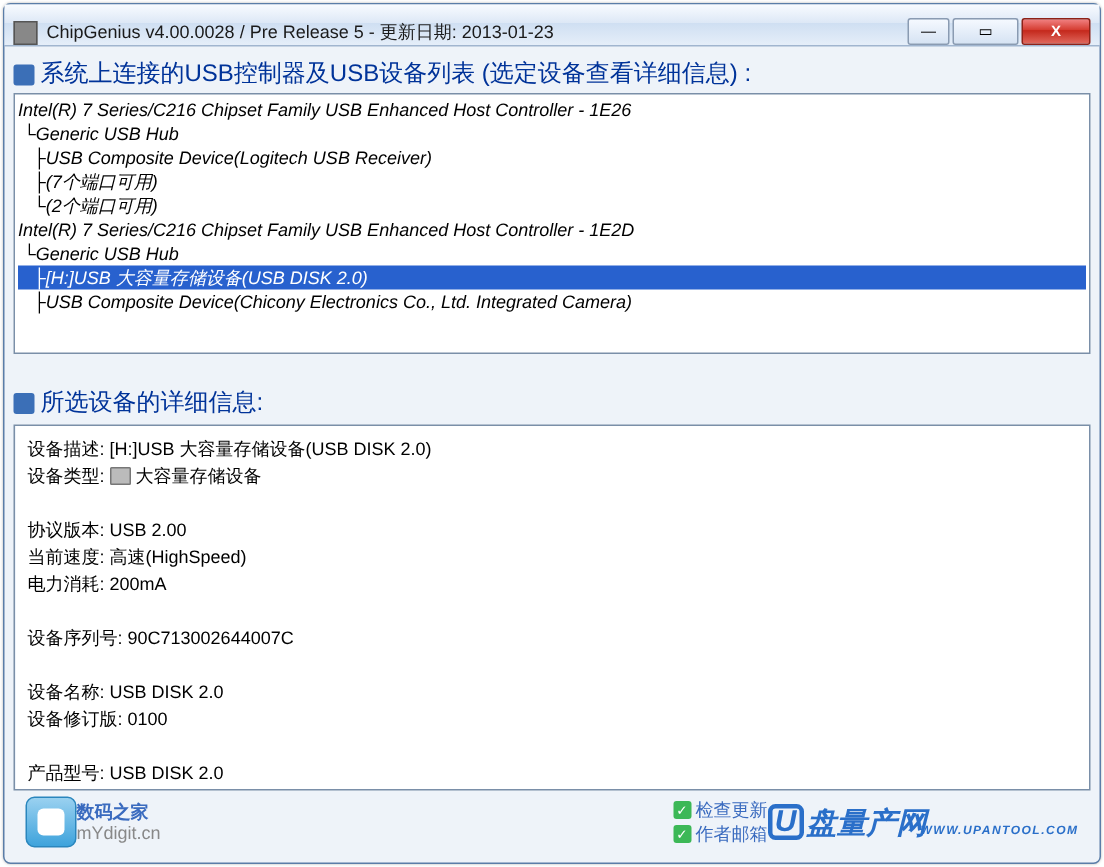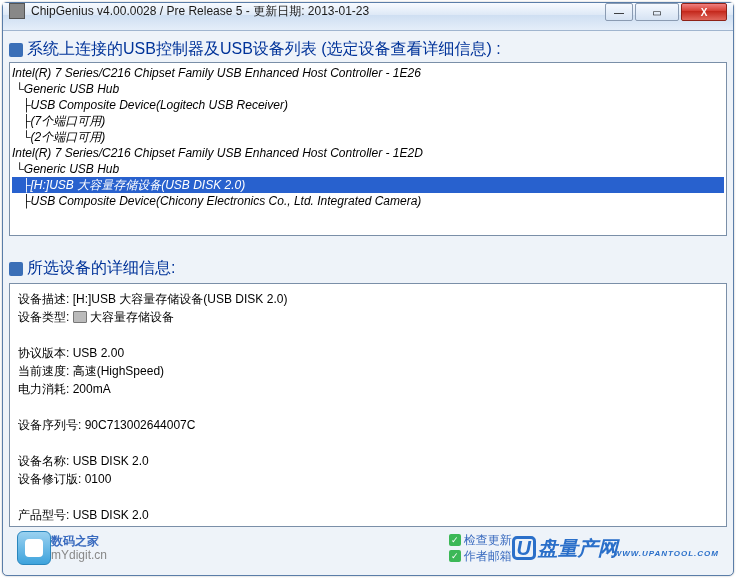--- a/index.html
+++ b/index.html
@@ -1,18 +1,18 @@
 <!DOCTYPE html>
 <html><head>
 <meta charset="utf-8">
 <style>
 * { margin:0; padding:0; box-sizing:border-box; font-family:"Microsoft YaHei","SimSun",Tahoma,sans-serif; }
 body { background:#fff; width:736px; height:578px; overflow:hidden; }
 .win { width:732px; height:574px; margin:2px; border:1px solid #5a7da8; border-radius:5px; background:#eef3f9; box-shadow:0 0 2px rgba(0,0,0,.3); }
-.titlebar { height:28px; background:linear-gradient(#f8fbff,#dde8f6 45%,#cfdff2 46%,#e5eef9); display:flex; align-items:flex-start; padding:0 6px; border-bottom:1px solid #a0b5cf; }
+.titlebar { height:28px; background:linear-gradient(#f8fbff,#dde8f6 45%,#cfdff2 46%,#e5eef9); display:flex; align-items:flex-end; padding:0 6px; border-bottom:1px solid #a0b5cf; }
 .title-icon { width:16px; height:16px; background:#888; border:1px solid #555; margin-right:6px; }
 .title-text { font-size:12px; color:#1a1a1a; flex:1; }
 .win-btns { display:flex; gap:2px; }
 .win-btn { width:28px; height:18px; border:1px solid #8a9bb2; border-radius:2px; background:linear-gradient(#f5f9ff,#d6e3f3); font-size:10px; display:flex; align-items:center; justify-content:center; cursor:pointer; }
 .win-btn.wide { width:44px; }
 .win-btn.close { background:linear-gradient(#f08080,#d43a2e 45%,#c4281c 46%,#e0675c); border-color:#8e2218; color:#fff; font-weight:bold; width:46px; }
 .client { padding:6px; display:flex; flex-direction:column; height:calc(100% - 28px); }
 .section-head { font-size:16px; color:#003399; display:flex; align-items:center; gap:4px; padding:2px 0; }
 .sec-icon { width:14px; height:14px; background:#3b6fb7; border-radius:2px; display:inline-block; }
 .tree-box { border:1px solid #7a8fa8; background:#fff; height:174px; overflow:auto; font-size:12px; line-height:16px; padding:2px; font-family:"SimSun",monospace;font-style:italic; }

